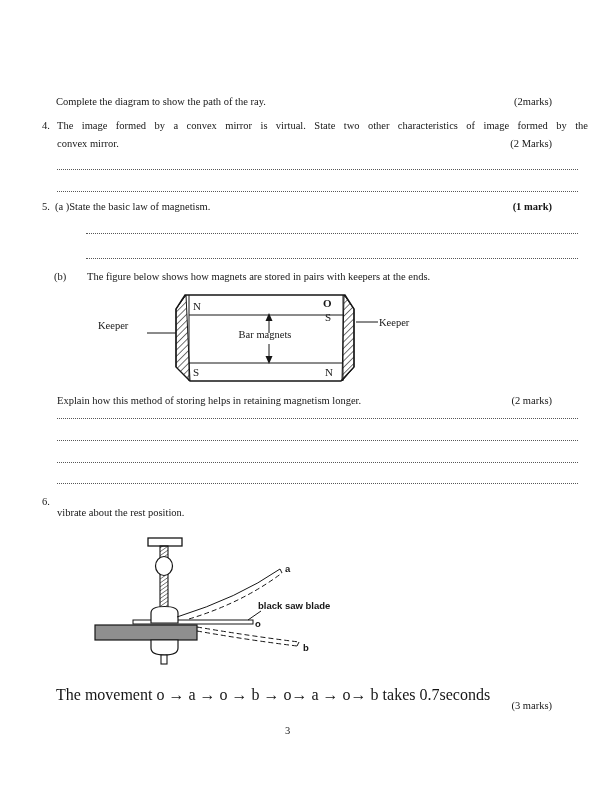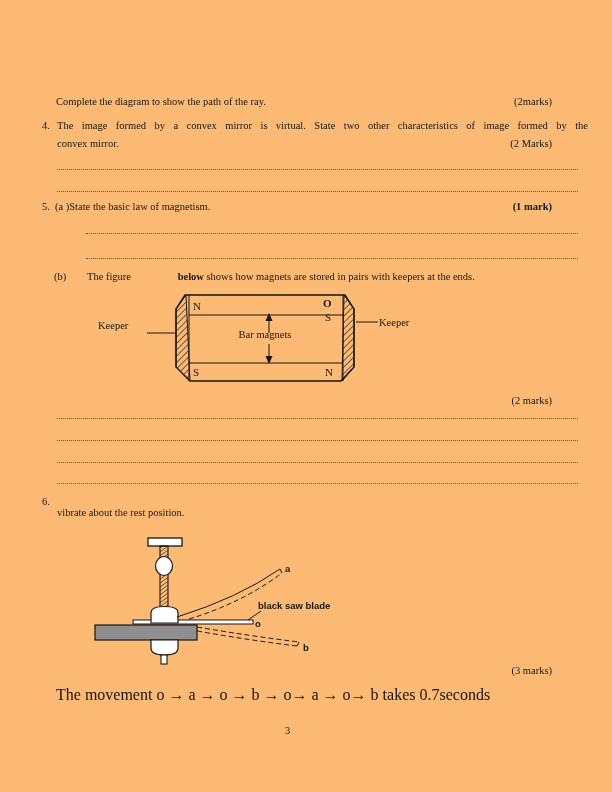--- a/index.html
+++ b/index.html
@@ -1,26 +1,26 @@
 <!DOCTYPE html>
 <html><head>
 <meta charset="utf-8">
 <style>
   html,body{margin:0;padding:0;background:#e8e8e8;}
   .page{
     position:relative;width:612px;height:792px;margin:0 auto;
-    background:#fdba74;overflow:hidden;
+    background:#ffffff;overflow:hidden;
     font-family:"Liberation Serif","DejaVu Serif",serif;color:#161616;
   }
   .t{position:absolute;font-size:10.5px;line-height:12px;white-space:nowrap;}
   .j{white-space:normal;text-align:justify;text-align-last:justify;}
   .marks{position:absolute;right:60px;font-size:10.5px;line-height:12px;}
   .dotted{position:absolute;height:0;border-bottom:1.6px dotted #575757;}
   .qnum{position:absolute;left:42px;font-size:10.5px;line-height:12px;}
-  .bold{font-weight:bold;margin-left:44px;}
+  .bold{font-weight:normal;}
   svg text{font-family:"Liberation Serif","DejaVu Serif",serif;fill:#161616;}
   svg .sans{font-family:"Liberation Sans","DejaVu Sans",sans-serif;font-weight:bold;}
 </style>
 </head>
 <body>
 
 <div class="page">
 
   <div class="t" style="left:56px;top:96px;">Complete the diagram to show the path of the ray.</div>
   <div class="marks" style="top:96px;">(2marks)</div>
@@ -72,20 +72,21 @@
     <polygon points="179,30 175.5,38 182.5,38" fill="#161616"></polygon>
     <line x1="179" y1="61" x2="179" y2="76" stroke="#161616" stroke-width="1"></line>
     <polygon points="179,81 175.5,73 182.5,73" fill="#161616"></polygon>
 
     <text x="8" y="46" font-size="10.5">Keeper</text>
     <line x1="57" y1="50" x2="86" y2="50" stroke="#161616" stroke-width="1"></line>
     <line x1="266" y1="39" x2="288" y2="39" stroke="#161616" stroke-width="1"></line>
     <text x="289" y="43" font-size="10.5">Keeper</text>
   </svg>
 
+  <div class="t" style="left:57px;top:395px;">Explain how this method of storing helps in retaining magnetism longer.</div>
   <div class="marks" style="top:395px;">(2 marks)</div>
   <div class="dotted" style="left:57px;top:418px;width:521px;"></div>
   <div class="dotted" style="left:57px;top:440px;width:521px;"></div>
   <div class="dotted" style="left:57px;top:462px;width:521px;"></div>
   <div class="dotted" style="left:57px;top:483px;width:521px;"></div>
 
   <div class="qnum" style="top:496px;">6.</div>
   <div class="t" style="left:57px;top:507px;">vibrate about the rest position.</div>
 
   <svg style="position:absolute;left:90px;top:530px;" width="300" height="145" viewBox="0 0 300 145">
@@ -115,17 +116,17 @@
 
     <line x1="171" y1="81" x2="158" y2="90" stroke="#161616" stroke-width="1"></line>
     <text class="sans" x="168" y="79" font-size="9.5">black saw blade</text>
 
     <text class="sans" x="195" y="42" font-size="9.5">a</text>
     <text class="sans" x="165" y="97" font-size="9.5">o</text>
     <text class="sans" x="213" y="121" font-size="9.5">b</text>
   </svg>
 
   <div class="t" style="left:56px;top:689px;font-size:16px;">The movement o → a → o → b → o→ a → o→ b takes 0.7seconds</div>
-  <div class="marks" style="top:665px;">(3 marks)</div>
+  <div class="marks" style="top:700px;">(3 marks)</div>
 
   <div class="t" style="left:285px;top:725px;">3</div>
 
 </div>
 
 </body></html>

